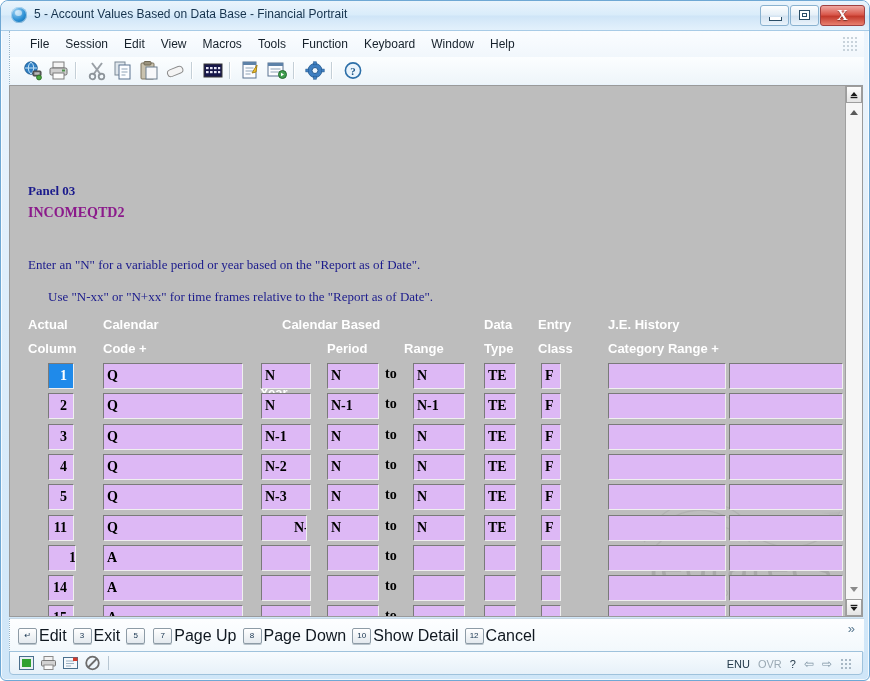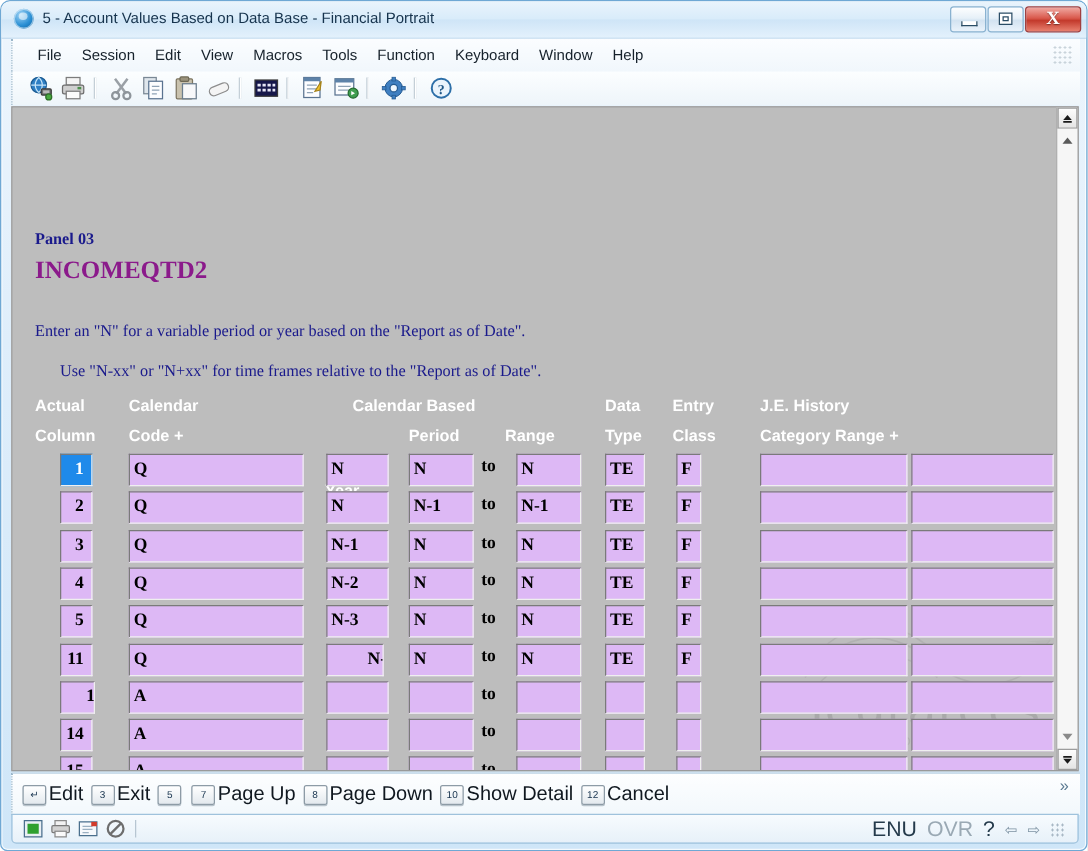--- a/index.html
+++ b/index.html
@@ -158,21 +158,21 @@
   }
 
   
   .panel-id {
     position:absolute; left:18px; top:97px;
     font-size:13px; font-weight:bold; color:#1a1a8c;
     font-family:"Liberation Serif", serif;
   }
   .panel-code {
     position:absolute; left:18px; top:119px;
-    font-size:20px; font-weight:bold; color:#8b1a8b;
+    font-size:14px; font-weight:bold; color:#8b1a8b;
     font-family:"Liberation Serif", serif;
   }
   .banner {
     position:absolute; left:170px; top:95px;
     width:429px; height:27px;
     background:#335c5c;
     display:flex; align-items:center; justify-content:center;
   }
   .banner span {
     font-size:16px; color:#e8e83c;
@@ -309,21 +309,21 @@
   }
   .sb-icon{
     width:17px; height:16px; margin-left:5px; position:relative;
   }
   .sb-icon:first-child{ margin-left:8px; }
   .sb-sep{ width:1px;height:14px;background:#b7c6d2;margin:0 7px; }
   .sb-right{
     position:absolute; right:10px; top:0; height:24px;
     display:flex; align-items:center; gap:8px;
   }
-  .sb-txt{ font-size:17px; color:#243a4b; }
+  .sb-txt{ font-size:11px; color:#243a4b; }
   .sb-txt.dim{ color:#9aa9b4; }
   .sb-arrow{ font-size:12px; color:#7e93a3; }
   .sb-grip{
     width:12px;height:12px;
     background-image: radial-gradient(circle,#a8b8c5 1px, transparent 1px);
     background-size:4px 4px;
   }
 
   .cursor-arrow{
     position:absolute; left:389px; top:612px;

